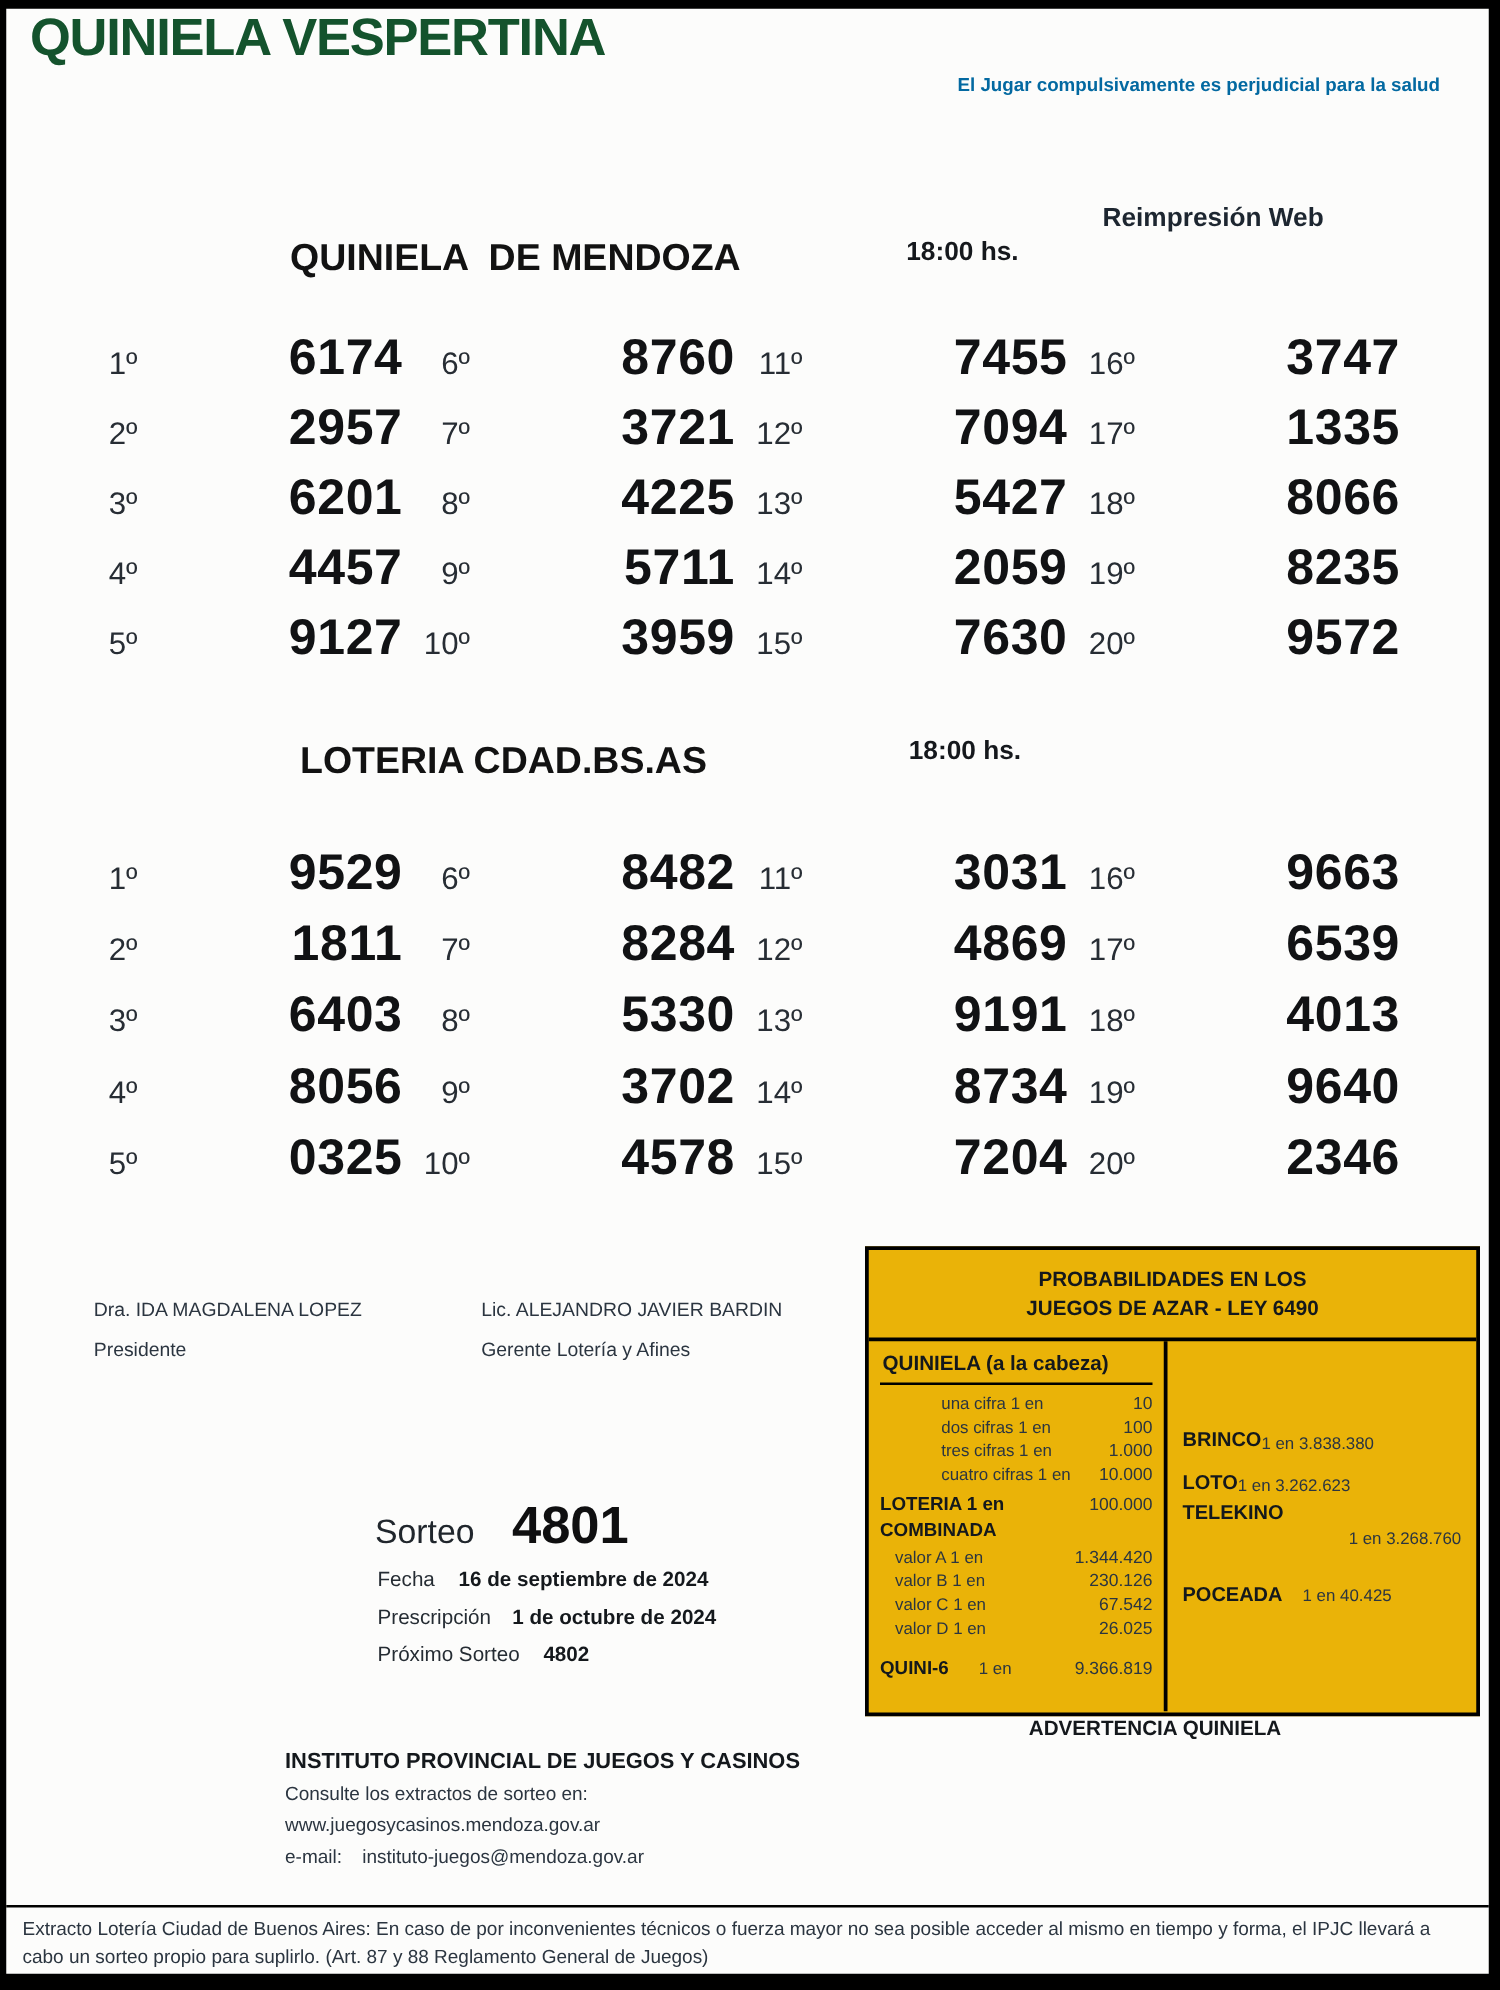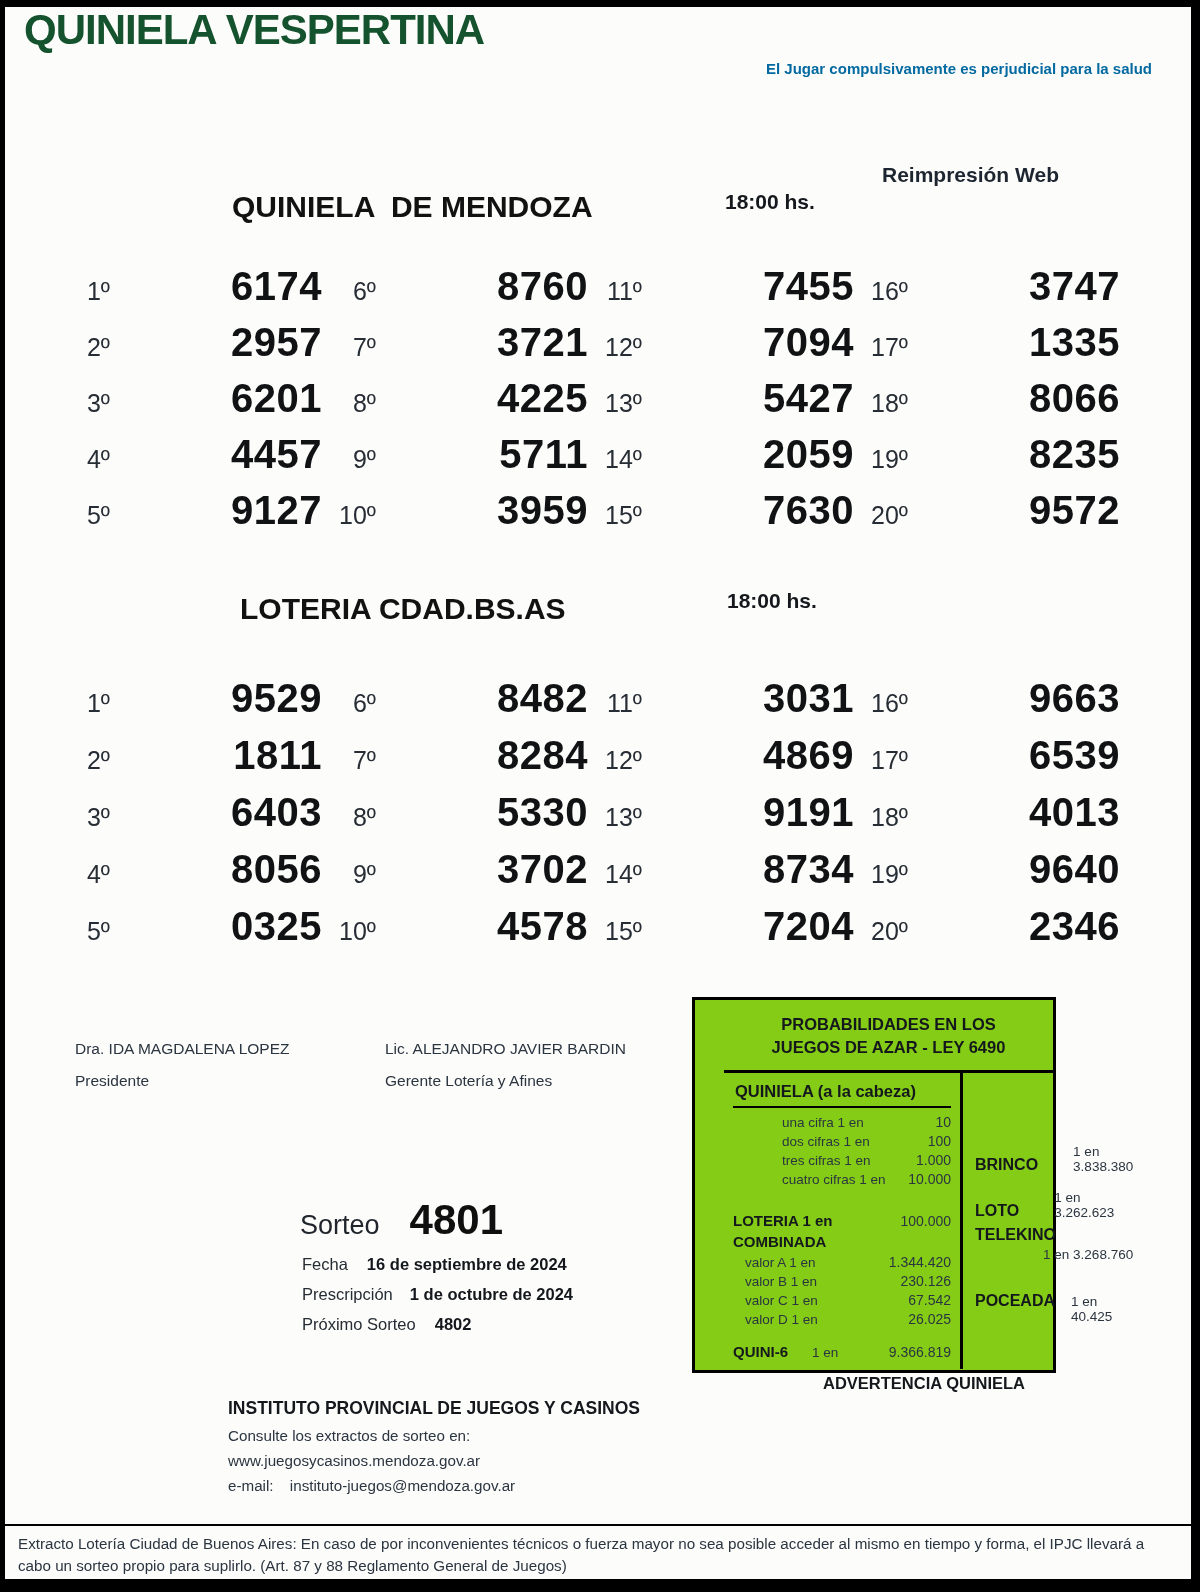--- a/index.html
+++ b/index.html
@@ -30,42 +30,42 @@
   .official .role{margin-top:14px;}
   .off-left{left:75px;} .off-right{left:385px;}
   .sorteo-line{position:absolute;left:300px;top:1196px;display:flex;align-items:baseline;color:#20262c;}
   .sorteo-label{font-size:27px;}
   .sorteo-number{font-size:42px;font-weight:bold;margin-left:30px;color:#0f0f10;}
   .draw-row{position:absolute;left:302px;font-size:16.5px;color:#252c33;display:flex;align-items:baseline;}
   .draw-row .val{font-weight:bold;color:#14181c;}
   .row-fecha{top:1255px;} .row-fecha .val{margin-left:19px;}
   .row-presc{top:1285px;} .row-presc .val{margin-left:17px;}
   .row-prox{top:1315px;}  .row-prox .val{margin-left:19px;}
-  .prob-box{position:absolute;left:692px;top:997px;width:364px;height:376px;
-    border:3px solid #000;box-sizing:border-box;background:#84cc16;padding-left:29px;}
+  .prob-box{position:absolute;left:692px;top:997px;width:492px;height:376px;
+    border:3px solid #000;box-sizing:border-box;background:#eab308;}
   .prob-head{text-align:center;font-weight:bold;font-size:16.5px;line-height:23px;
     padding:13px 4px 11px 4px;border-bottom:3px solid #000;color:#14181c;}
   .prob-body{display:flex;height:calc(100% - 74px);}
   .prob-left{width:239px;flex:none;border-right:3px solid #000;box-sizing:border-box;
     padding:7px 9px 0 9px;}
   .q-head{font-size:16.5px;font-weight:bold;padding:2px 0 5px 2px;border-bottom:2px solid #000;
     margin-bottom:5px;color:#14181c;}
   .prob-row{display:flex;justify-content:space-between;align-items:baseline;}
   .cifra-row{font-size:13.5px;line-height:19px;padding-left:5px;color:#2b3540;margin-left:44px;}
-  .loteria-row{margin-top:23px;justify-content:space-between;}
+  .loteria-row{margin-top:6px;justify-content:space-between;}
   .bold15{font-size:15px;font-weight:bold;color:#14181c;}
   .pv{font-size:14px;color:#2b3540;}
   .comb-head{margin-top:4px;}
   .comb-rows{margin-top:3px;}
   .comb-row{font-size:13.5px;line-height:19px;padding-left:12px;color:#2b3540;}
   .quini-row{margin-top:14px;display:flex;align-items:baseline;}
   .quini-mid{font-size:13.5px;margin-left:24px;color:#2b3540;}
   .quini-row .pv{margin-left:auto;}
   .prob-right{flex:1;padding:8px 12px 0 12px;}
-  .pr-row{display:flex;justify-content:space-between;align-items:flex-end;gap:35px;}
+  .pr-row{display:flex;align-items:flex-end;}
   .pr-label{font-size:16px;font-weight:bold;color:#14181c;}
   .pr-val{font-size:13.5px;color:#2b3540;}
   .row-brinco{margin-top:63px;}
   .row-loto{margin-top:16px;}
   .telekino-label{margin-top:6px;}
   .telekino-val{text-align:right;margin-top:3px;}
   .row-poceada{margin-top:30px;justify-content:flex-start;gap:16px;align-items:baseline;}
   .advert{position:absolute;left:718px;top:1374px;width:412px;color:#2b3540;}
   .advert-title{text-align:center;font-size:16.5px;font-weight:bold;color:#14181c;}
   .advert-lines{margin-top:7px;padding-left:32px;}

